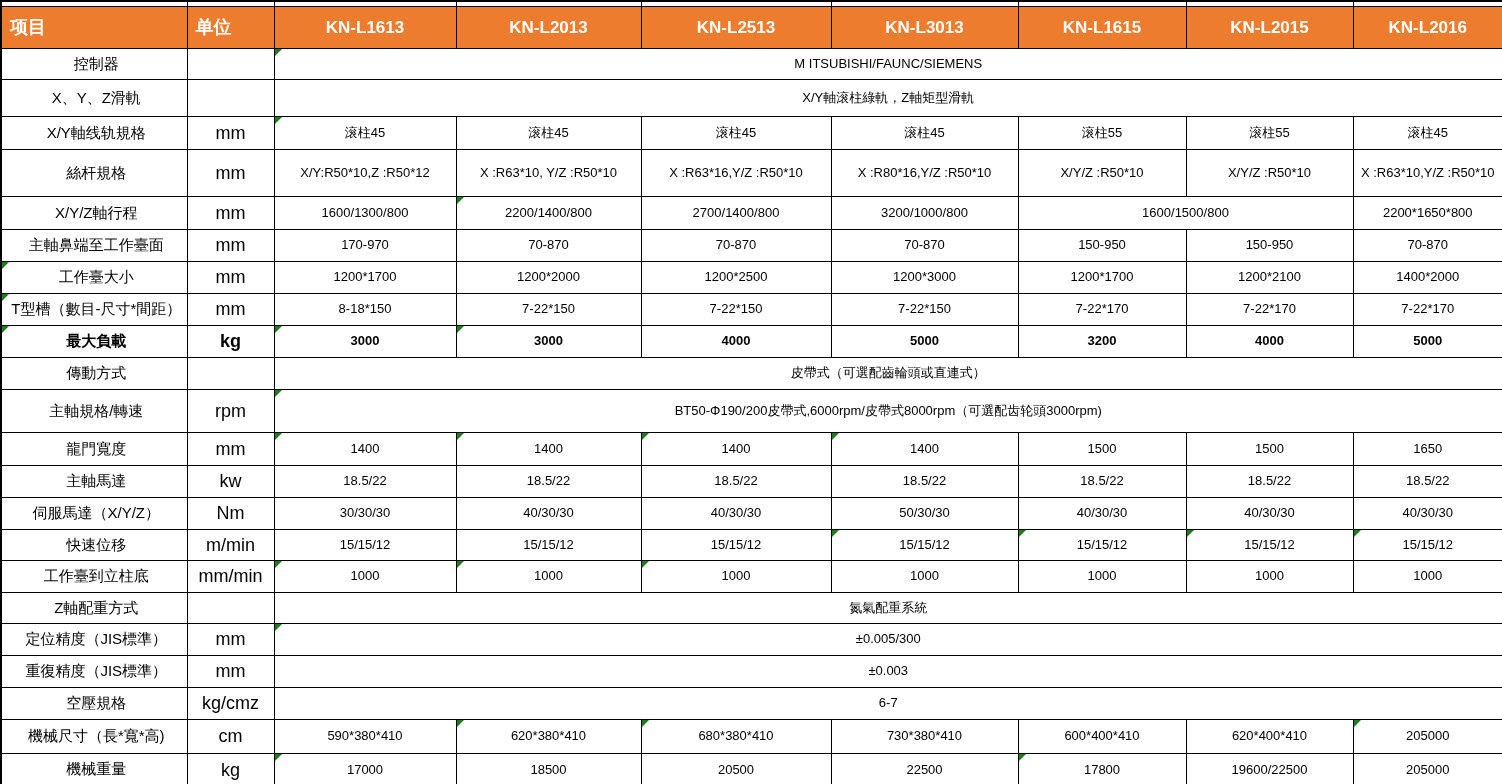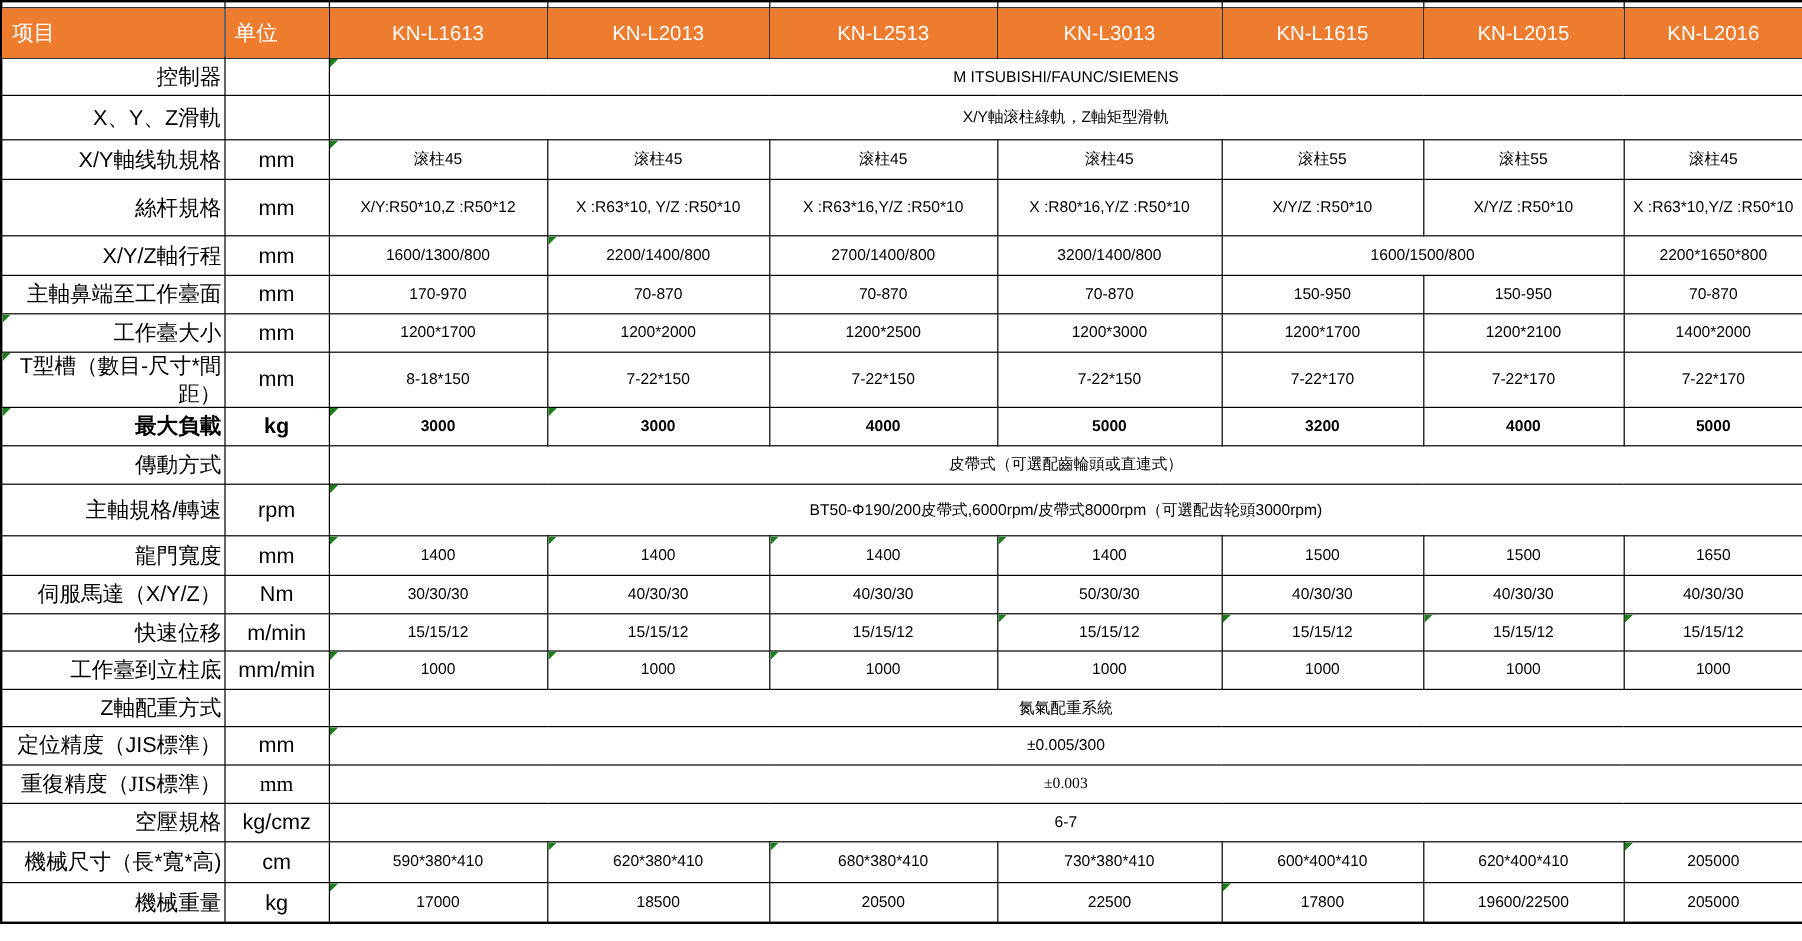--- a/index.html
+++ b/index.html
@@ -1,22 +1,22 @@
 <!DOCTYPE html>
 <html style="--hdr: #ED7C2F; --mk: #1B7E1B;"><head>
 <meta charset="utf-8">
 <style>
   html,body{margin:0;padding:0;background:#fff;}
   body{width:1502px;font-family:"Liberation Sans","DejaVu Sans",sans-serif;}
   table{border-collapse:collapse;table-layout:fixed;width:1502px;border:2px solid #000;}
   td,th{border:1px solid #000;position:relative;overflow:hidden;padding:0 2px;vertical-align:middle;line-height:1.25;}
   tr.spacer td{height:4px;padding:0;}
-  th{background:var(--hdr,#ED7C2F);color:#fff;font-size:17px;font-weight:normal;text-align:center;}
+  th{background:var(--hdr,#ED7C2F);color:#fff;font-size:17px;font-weight:bold;text-align:center;}
   th.left{text-align:left;padding-left:8px;font-size:18px;}
-  td.label{text-align:right;padding-left:6px;font-size:18px;color:#000;}
+  td.label{text-align:center;padding-left:6px;font-size:15px;color:#000;}
   td.unit{text-align:center;font-size:18px;color:#000;}
   td.value{text-align:center;font-size:13px;color:#000;word-wrap:break-word;}
   .mk{position:absolute;top:0;left:0;width:0;height:0;
       border-top:7px solid var(--mk,#1B7E1B);border-right:7px solid transparent;}
 </style>
 </head>
 <body>
 
 <table>
   <colgroup>
@@ -84,21 +84,21 @@
         <td class="value">X/Y/Z :R50*10</td>
         <td class="value">X/Y/Z :R50*10</td>
         <td class="value">X :R63*10,Y/Z :R50*10</td>
       </tr>
       <tr style="height: 33px; margin-top: 28px;">
         <td class="label">X/Y/Z軸行程</td>
         <td class="unit">mm</td>
         <td class="value">1600/1300/800</td>
         <td class="value">2200/1400/800<span class="mk"></span></td>
         <td class="value">2700/1400/800</td>
-        <td class="value">3200/1400/800</td>
+        <td class="value">3200/1000/800</td>
         <td class="value" colspan="2">1600/1500/800</td>
         <td class="value">2200*1650*800</td>
       </tr>
       <tr style="height: 32px;">
         <td class="label">主軸鼻端至工作臺面</td>
         <td class="unit">mm</td>
         <td class="value">170-970</td>
         <td class="value">70-870</td>
         <td class="value">70-870</td>
         <td class="value">70-870</td>
@@ -154,20 +154,31 @@
         <td class="unit">mm</td>
         <td class="value">1400<span class="mk"></span></td>
         <td class="value">1400<span class="mk"></span></td>
         <td class="value">1400<span class="mk"></span></td>
         <td class="value">1400<span class="mk"></span></td>
         <td class="value">1500</td>
         <td class="value">1500</td>
         <td class="value">1650</td>
       </tr>
       <tr style="height: 32px;">
+        <td class="label">主軸馬達</td>
+        <td class="unit">kw</td>
+        <td class="value">18.5/22</td>
+        <td class="value">18.5/22</td>
+        <td class="value">18.5/22</td>
+        <td class="value">18.5/22</td>
+        <td class="value">18.5/22</td>
+        <td class="value">18.5/22</td>
+        <td class="value">18.5/22</td>
+      </tr>
+      <tr style="height: 32px;">
         <td class="label">伺服馬達（X/Y/Z）</td>
         <td class="unit">Nm</td>
         <td class="value">30/30/30</td>
         <td class="value">40/30/30</td>
         <td class="value">40/30/30</td>
         <td class="value">50/30/30</td>
         <td class="value">40/30/30</td>
         <td class="value">40/30/30</td>
         <td class="value">40/30/30</td>
       </tr>
@@ -196,21 +207,21 @@
       <tr style="height: 31px; padding-left: 48px;">
         <td class="label">Z軸配重方式</td>
         <td class="unit"></td>
         <td class="value" colspan="7">氮氣配重系統</td>
       </tr>
       <tr style="height: 32px;">
         <td class="label">定位精度（JIS標準）</td>
         <td class="unit">mm</td>
         <td class="value" colspan="7">±0.005/300<span class="mk"></span></td>
       </tr>
-      <tr style="height: 32px; font-family: Liberation Serif, serif;">
+      <tr style="height: 32px;">
         <td class="label">重復精度（JIS標準）</td>
         <td class="unit">mm</td>
         <td class="value" colspan="7">±0.003</td>
       </tr>
       <tr style="height: 32px;">
         <td class="label">空壓規格</td>
         <td class="unit">kg/cmz</td>
         <td class="value" colspan="7">6-7</td>
       </tr>
       <tr style="height: 34px;">

